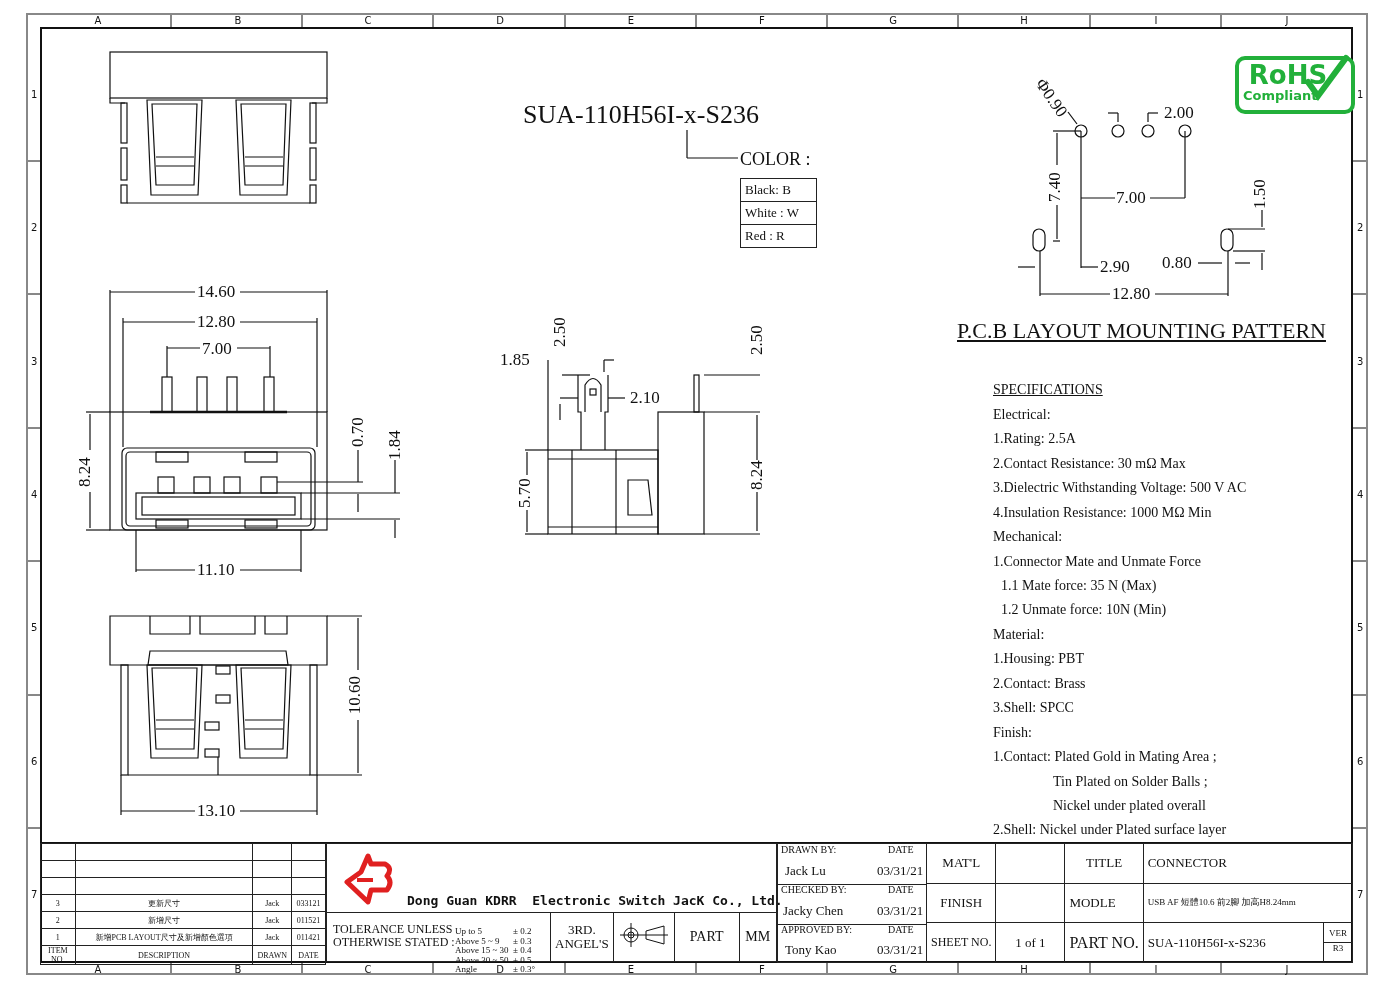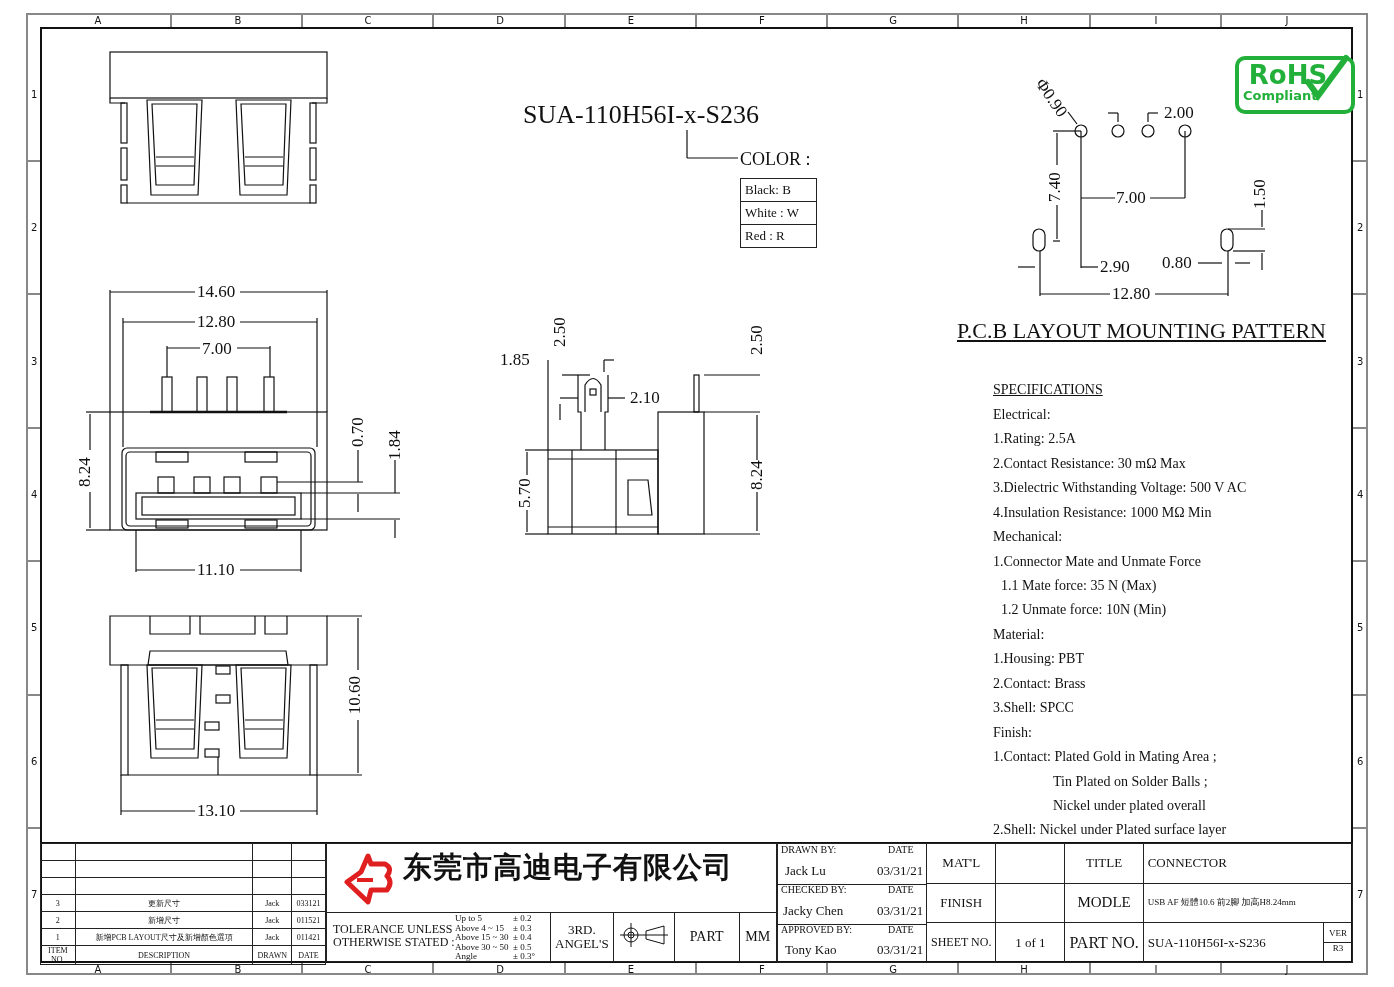--- a/index.html
+++ b/index.html
@@ -408,34 +408,34 @@
     <td>DATE</td>
   </tr>
 </tbody>
   </table>
 
 <div class="abs" style="left:326px;top:843px;width:451px;height:70px;border:1px solid #222;box-sizing:border-box">
   <svg class="abs" style="left:14px;top:8px" width="54" height="54">
     <path d="M27 4 L30 12 L44 12 Q52 16 46 24 Q52 30 46 38 L30 38 L27 50 L6 30 L20 20 Z" fill="none" stroke="#e02020" stroke-width="5" stroke-linejoin="round"></path>
     <path d="M16 28 L32 28" stroke="#e02020" stroke-width="4"></path>
   </svg>
-  <div class="abs" style="left:76px;top:4px;font-family:'DejaVu Sans',sans-serif;font-size:29px;font-weight:bold;letter-spacing:1px;white-space:nowrap">东莞市高迪电子有限公司</div>
+  <div class="abs" style="left:80px;top:49px;font-family:'DejaVu Sans Mono',monospace;font-size:13px;font-weight:bold;white-space:pre">Dong Guan KDRR  Electronic Switch JacK Co., Ltd.</div>
 </div>
 
 <table class="abs tb" style="left:326px;top:912px;width:451px;height:50px">
   <tbody>
       <tr>
     <td style="width:215px;padding:0 4px;position:relative">
       <div style="font-size:12px;line-height:13px;position:absolute;left:6px;top:10px">
         <div>TOLERANCE UNLESS</div>
         <div>OTHERWISE STATED :</div>
       </div>
-      <div style="position:absolute;left:128px;top:1px;font-size:9px;line-height:9.5px">
+      <div style="position:absolute;left:128px;top:14px;font-size:9px;line-height:9.5px">
         <div><span style="display:inline-block;width:58px">Up to 5</span><span>± 0.2</span></div>
-        <div><span style="display:inline-block;width:58px">Above 4  ~ 15</span><span>± 0.3</span></div>
+        <div><span style="display:inline-block;width:58px">Above 5  ~ 9</span><span>± 0.3</span></div>
         <div><span style="display:inline-block;width:58px">Above 15 ~ 30</span><span>± 0.4</span></div>
         <div><span style="display:inline-block;width:58px">Above 30 ~ 50</span><span>± 0.5</span></div>
         <div><span style="display:inline-block;width:58px">Angle</span><span>± 0.3°</span></div>
       </div>
     </td>
     <td style="width:50px;text-align:center;font-size:13px;line-height:14px">
       <div>3RD.</div>
       <div>ANGEL'S</div>
     </td>
     <td style="width:50px;text-align:center">
@@ -485,21 +485,21 @@
   <tbody>
       <tr style="height:30px">
     <td style="font-size:13px;text-align:center">MAT'L</td>
     <td></td>
     <td style="font-size:13px;text-align:center">TITLE</td>
     <td colspan="2" style="font-size:13px">CONNECTOR</td>
   </tr>
   <tr style="height:30px">
     <td style="font-size:13px;text-align:center">FINISH</td>
     <td></td>
-    <td style="font-size:15px;text-align:center">MODLE</td>
+    <td style="font-size:13px;">MODLE</td>
     <td colspan="2" style="font-size:9px;white-space:nowrap">USB AF 短體10.6 前2腳 加高H8.24mm</td>
   </tr>
   <tr style="height:30px">
     <td style="font-size:12px;text-align:center;white-space:nowrap">SHEET NO.</td>
     <td style="font-size:13px;text-align:center">1 of 1</td>
     <td style="font-size:16px;text-align:left;white-space:nowrap">PART NO.</td>
     <td style="font-size:13px">SUA-110H56I-x-S236</td>
     <td style="padding:0;font-size:9px;text-align:center">
       <div style="border-bottom:1px solid #222;height:14px">VER</div>
       <div style="height:14px">R3</div>

